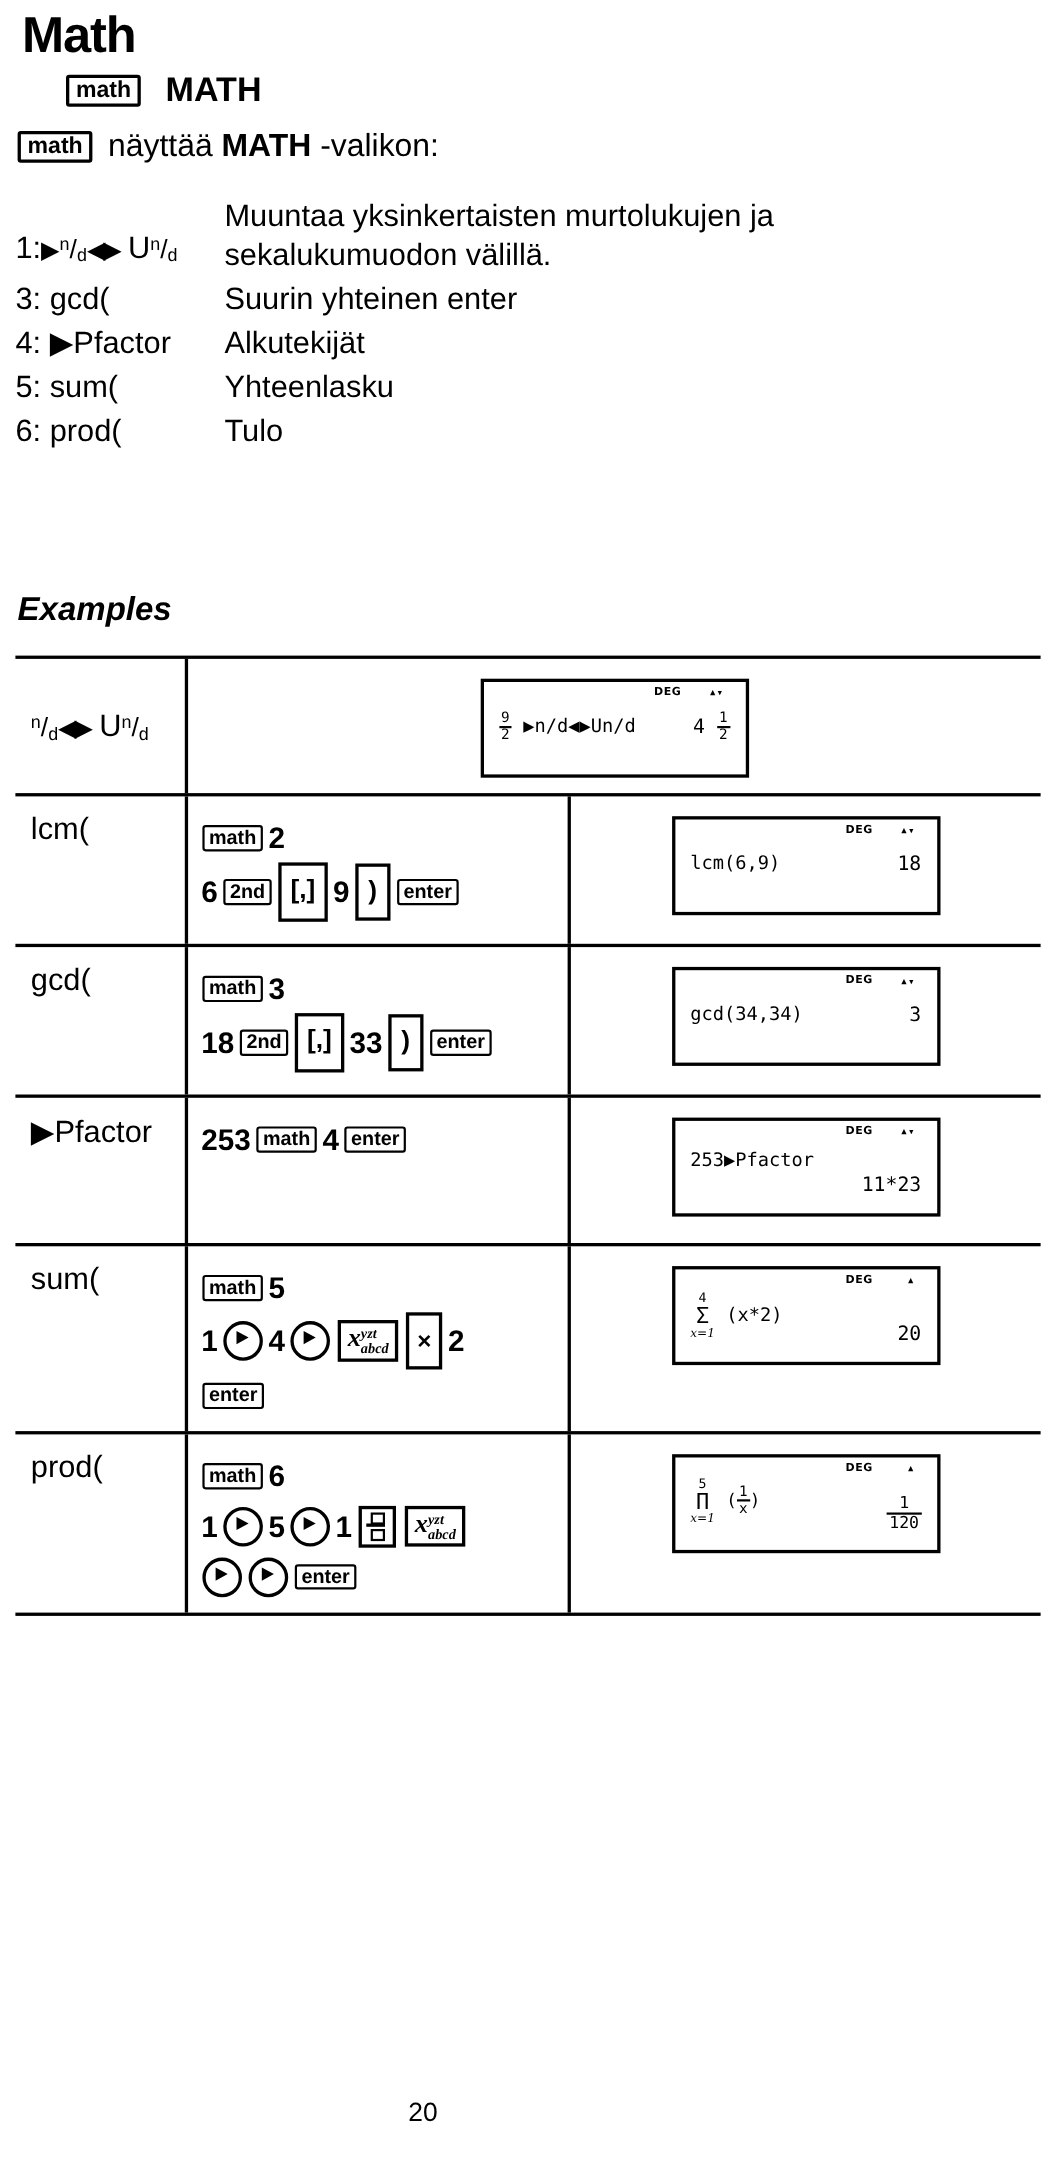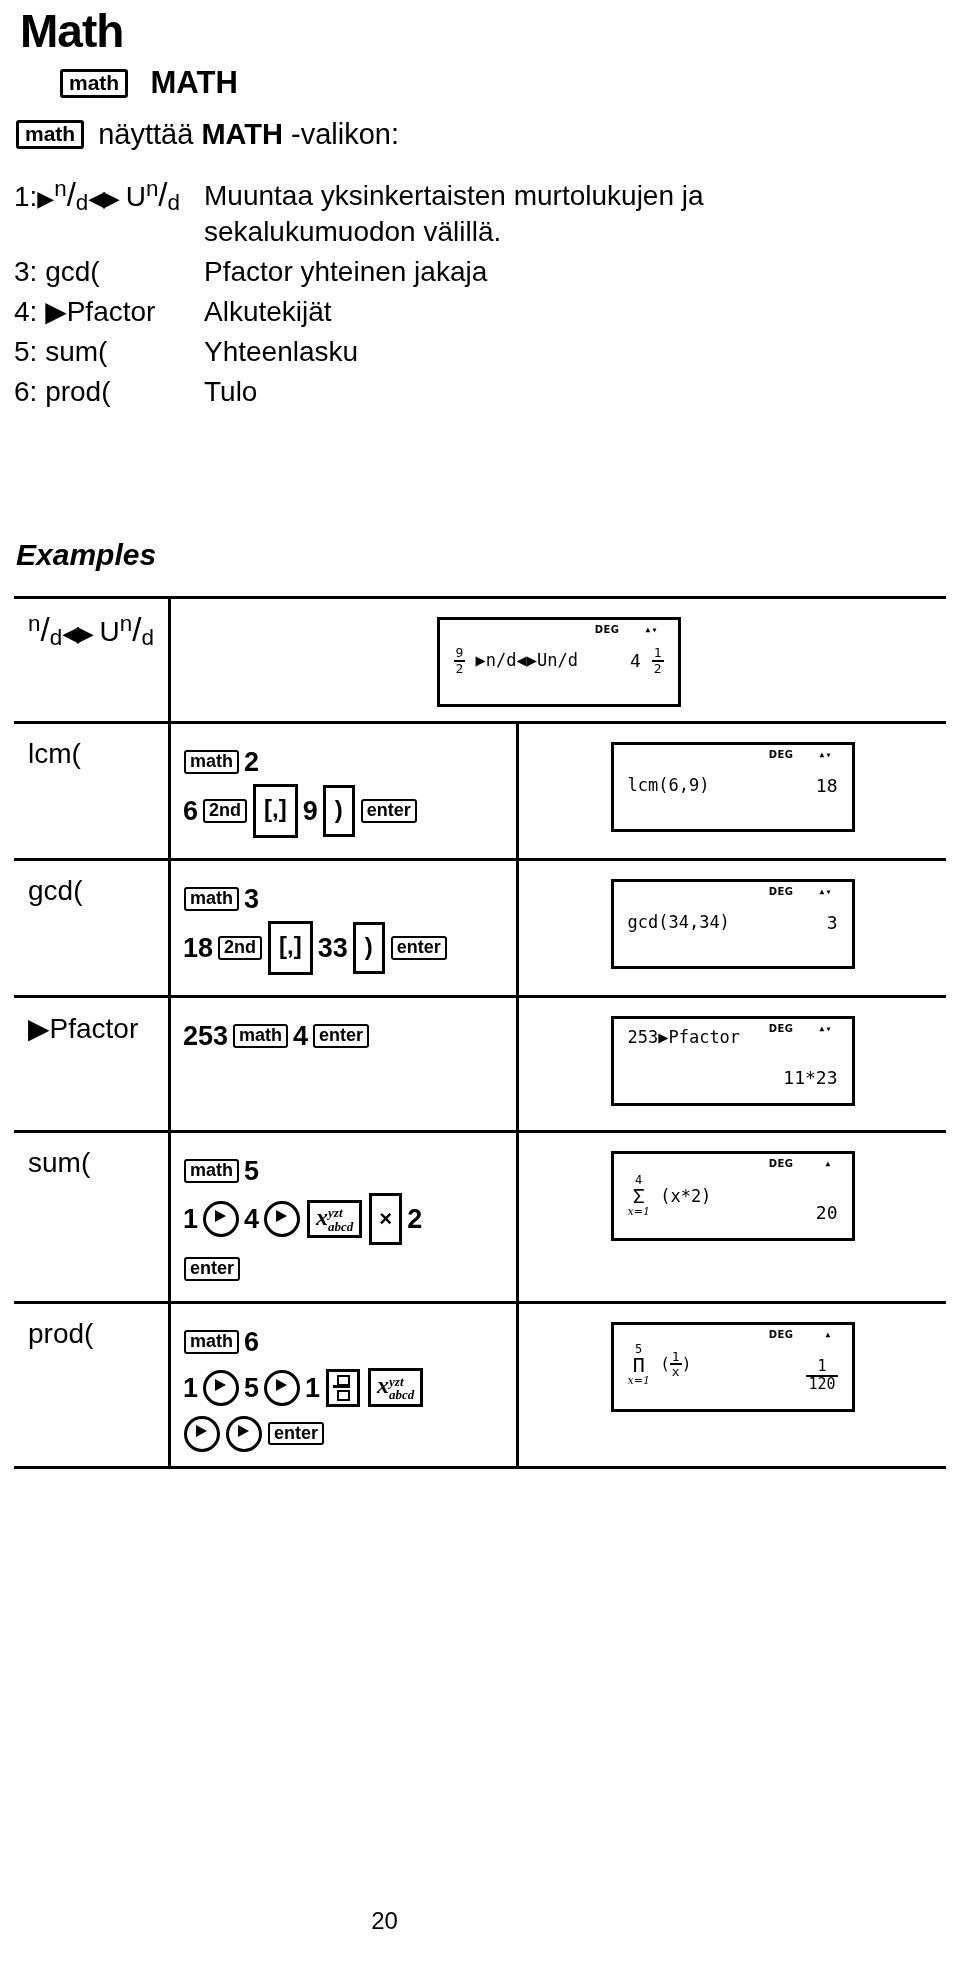--- a/index.html
+++ b/index.html
@@ -30,21 +30,21 @@
   .line-math2{position:absolute;left:16px;top:116px;font-size:29px;}
   .line-math2 .txt{margin-left:14px;vertical-align:middle;font-weight:normal;}
   .line-math2 b{font-weight:bold;}
 
   
   .menu{position:absolute;left:14px;top:178px;width:930px;}
   .mrow{display:flex;align-items:flex-start;margin-bottom:4px;}
   .mkey{width:190px;flex:0 0 190px;font-size:28px;line-height:36px;}
   .mdesc{font-size:28px;line-height:36px;max-width:540px;}
 
-  .frac{display:inline-block;position:relative;font-size:33px;line-height:1;vertical-align:baseline;}
+  .frac{display:inline-block;position:relative;font-size:24px;line-height:1;vertical-align:baseline;margin-top:36px;}
   .frac sup{font-size:0.68em;vertical-align:0.45em;}
   .frac .sl{font-size:1em;}
   .frac sub{font-size:0.68em;vertical-align:-0.18em;}
   .tri-r{font-size:0.78em;}
   .tri-lr{font-size:0.78em;letter-spacing:-2px;}
 
   .examples{position:absolute;left:16px;top:538px;font-size:30px;font-weight:bold;font-style:italic;}
 
   
   .tbl{position:absolute;left:14px;top:596px;width:932px;border-top:3px solid #000;}
@@ -144,21 +144,21 @@
     <div class="mrow">
       <div class="mkey">
         <span>1:</span><span class="tri-r">▶</span><span class="frac"><sup>n</sup><span class="sl">/</span><sub>d</sub></span><span class="tri-lr">◀▶</span> U<span class="frac"><sup>n</sup><span class="sl">/</span><sub>d</sub></span>
       </div>
       <div class="mdesc">Muuntaa yksinkertaisten murtolukujen ja sekalukumuodon välillä.</div>
     </div>
 
 
     <div class="mrow">
       <div class="mkey"><span>3:</span> <span>gcd(</span></div>
-      <div class="mdesc">Pfactor yhteinen jakaja</div>
+      <div class="mdesc">Suurin yhteinen enter</div>
     </div>
 
     <div class="mrow">
       <div class="mkey"><span>4:</span> <span>▶Pfactor</span></div>
       <div class="mdesc">Alkutekijät</div>
     </div>
 
     <div class="mrow">
       <div class="mkey"><span>5:</span> <span>sum(</span></div>
       <div class="mdesc">Yhteenlasku</div>
@@ -238,21 +238,21 @@
       <div class="c-name">▶Pfactor</div>
       <div class="c-keys">
         <div class="kline">
           <span class="digit">253</span><span class="key xs">math</span><span class="digit">4</span><span class="key xs">enter</span>
         </div>
       </div>
       <div class="c-scr">
         <div class="scr">
           <div class="deg">DEG</div>
           <div class="ind">▴<span style="font-size:10px">▾</span></div>
-          <div class="expr" style="top:8px">253▶Pfactor</div>
+          <div class="expr" style="top:26px">253▶Pfactor</div>
           <div class="res" style="top:48px">11*23</div>
         </div>
       </div>
     </div>
 
     <div class="trow" style="min-height:148px">
       <div class="c-name">sum(</div>
       <div class="c-keys">
         <div class="kline">
           <span class="key xs">math</span><span class="digit">5</span>

